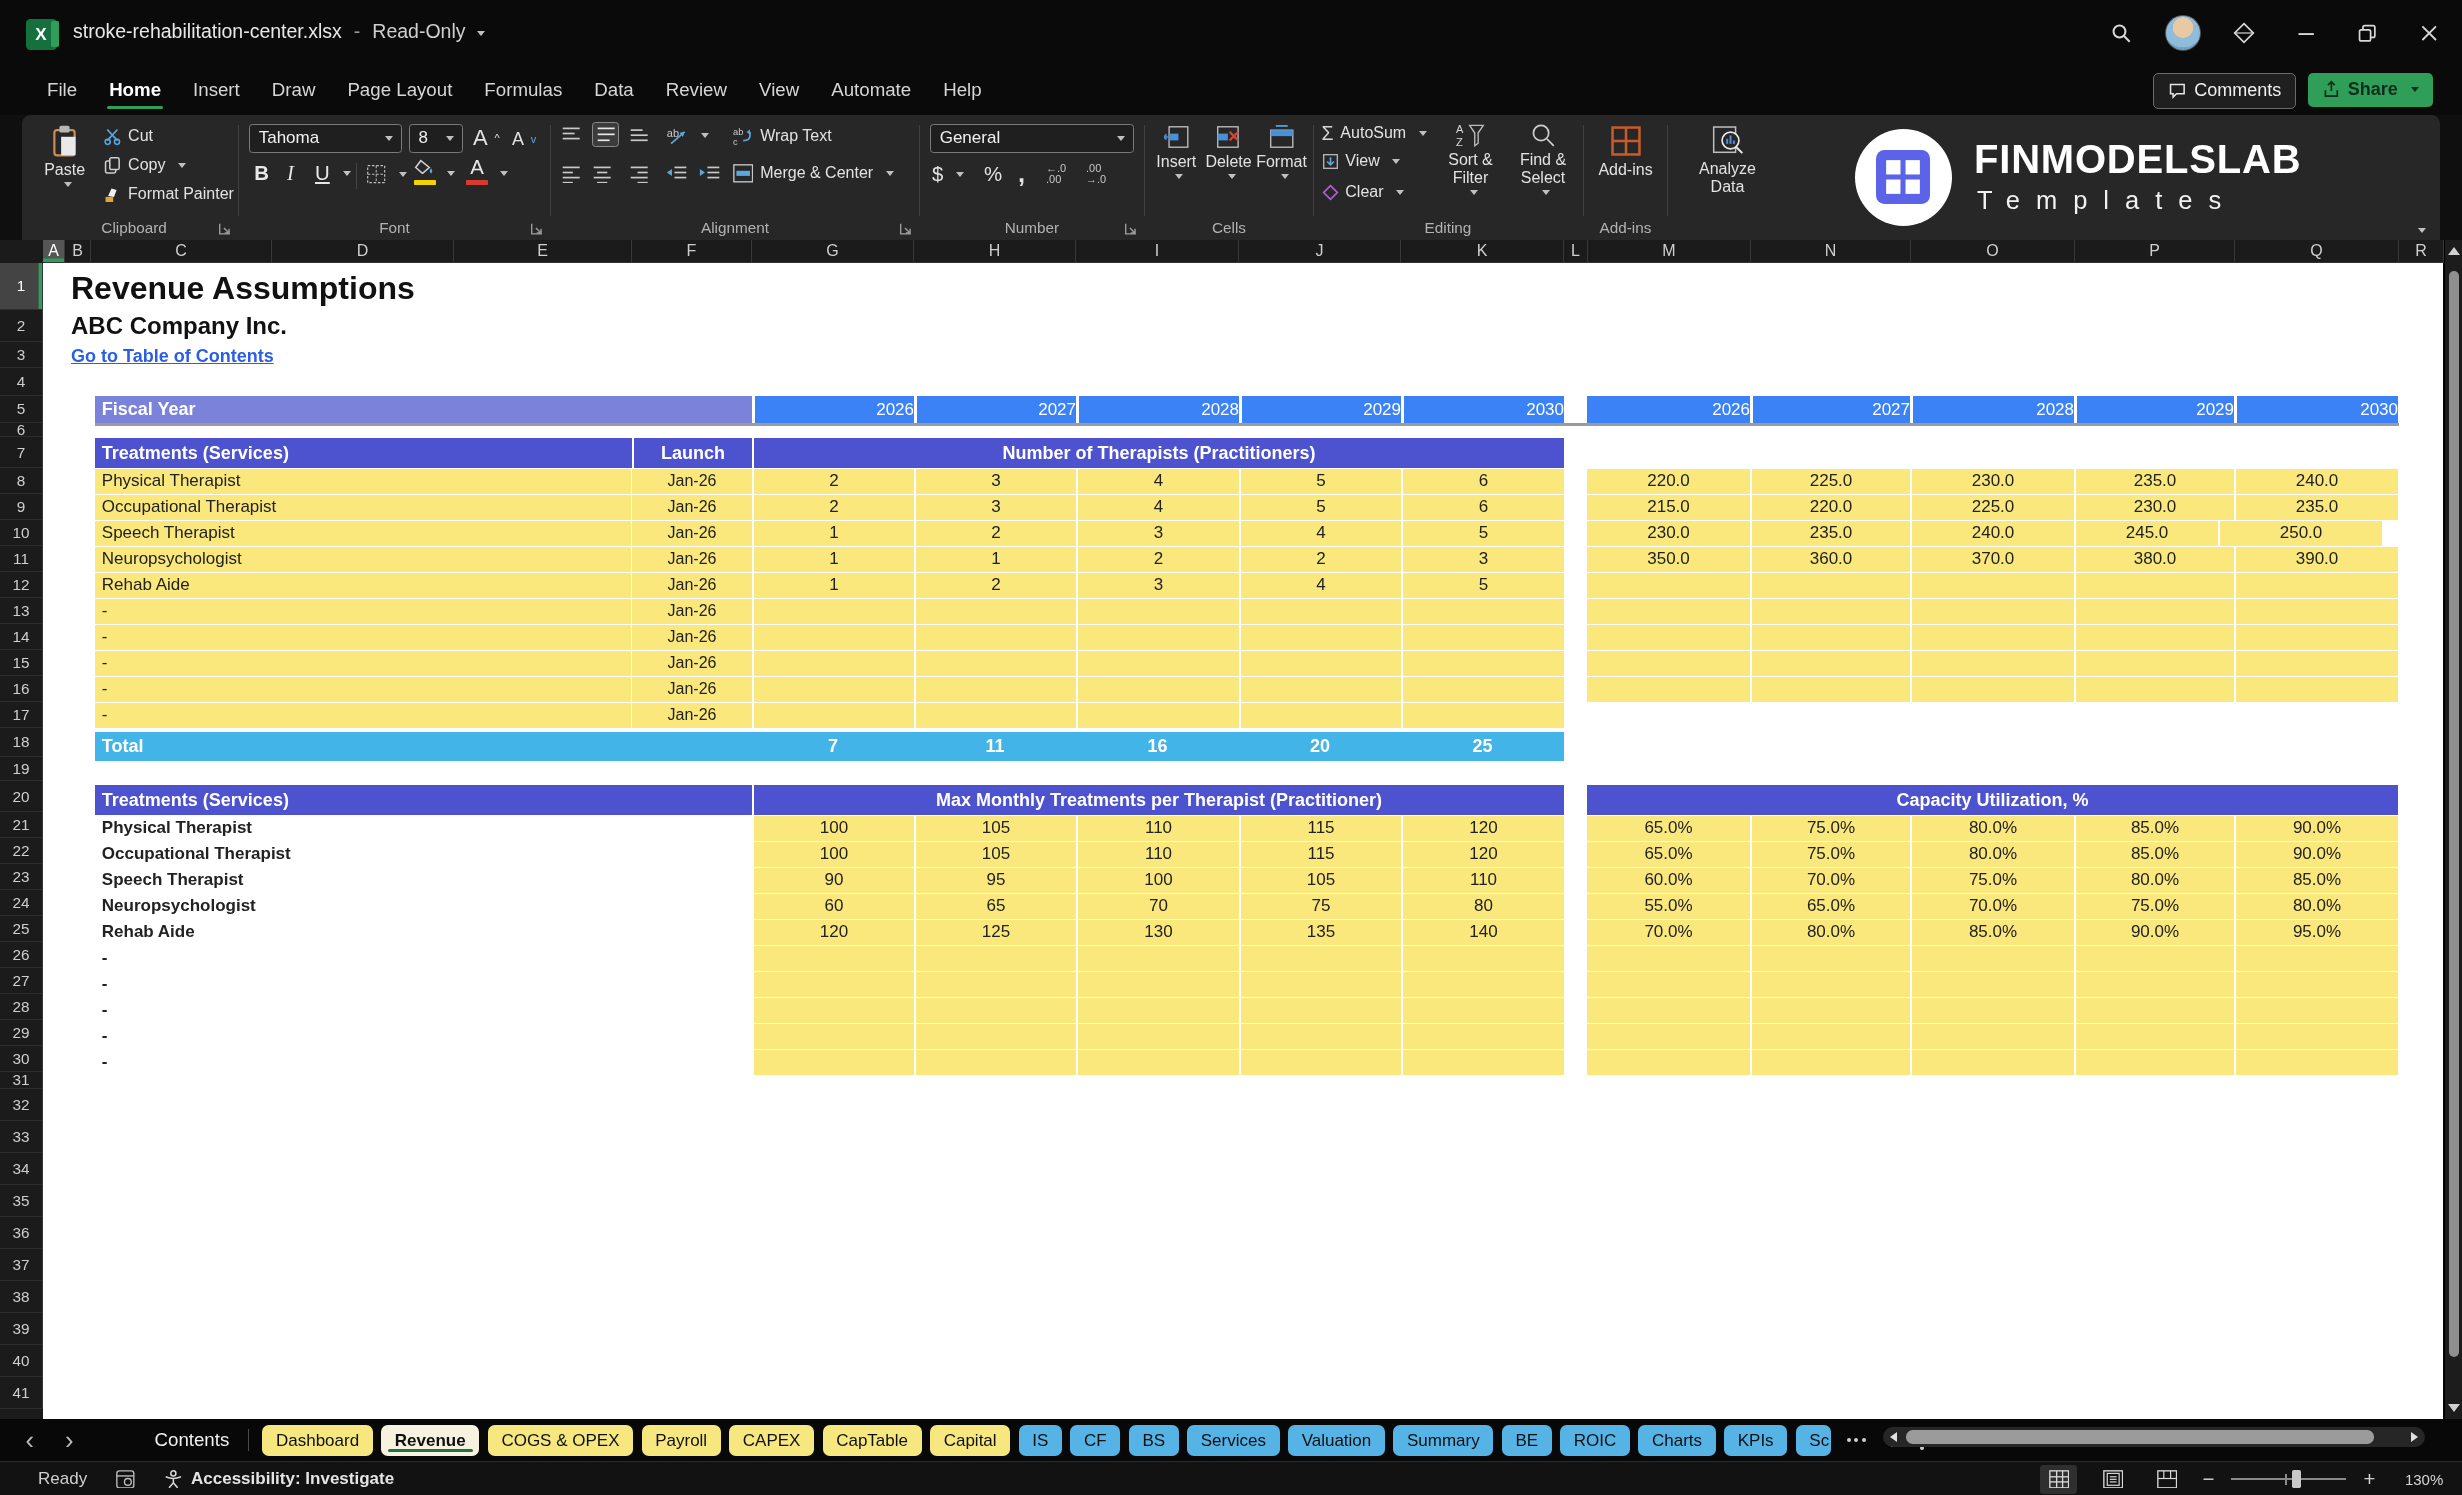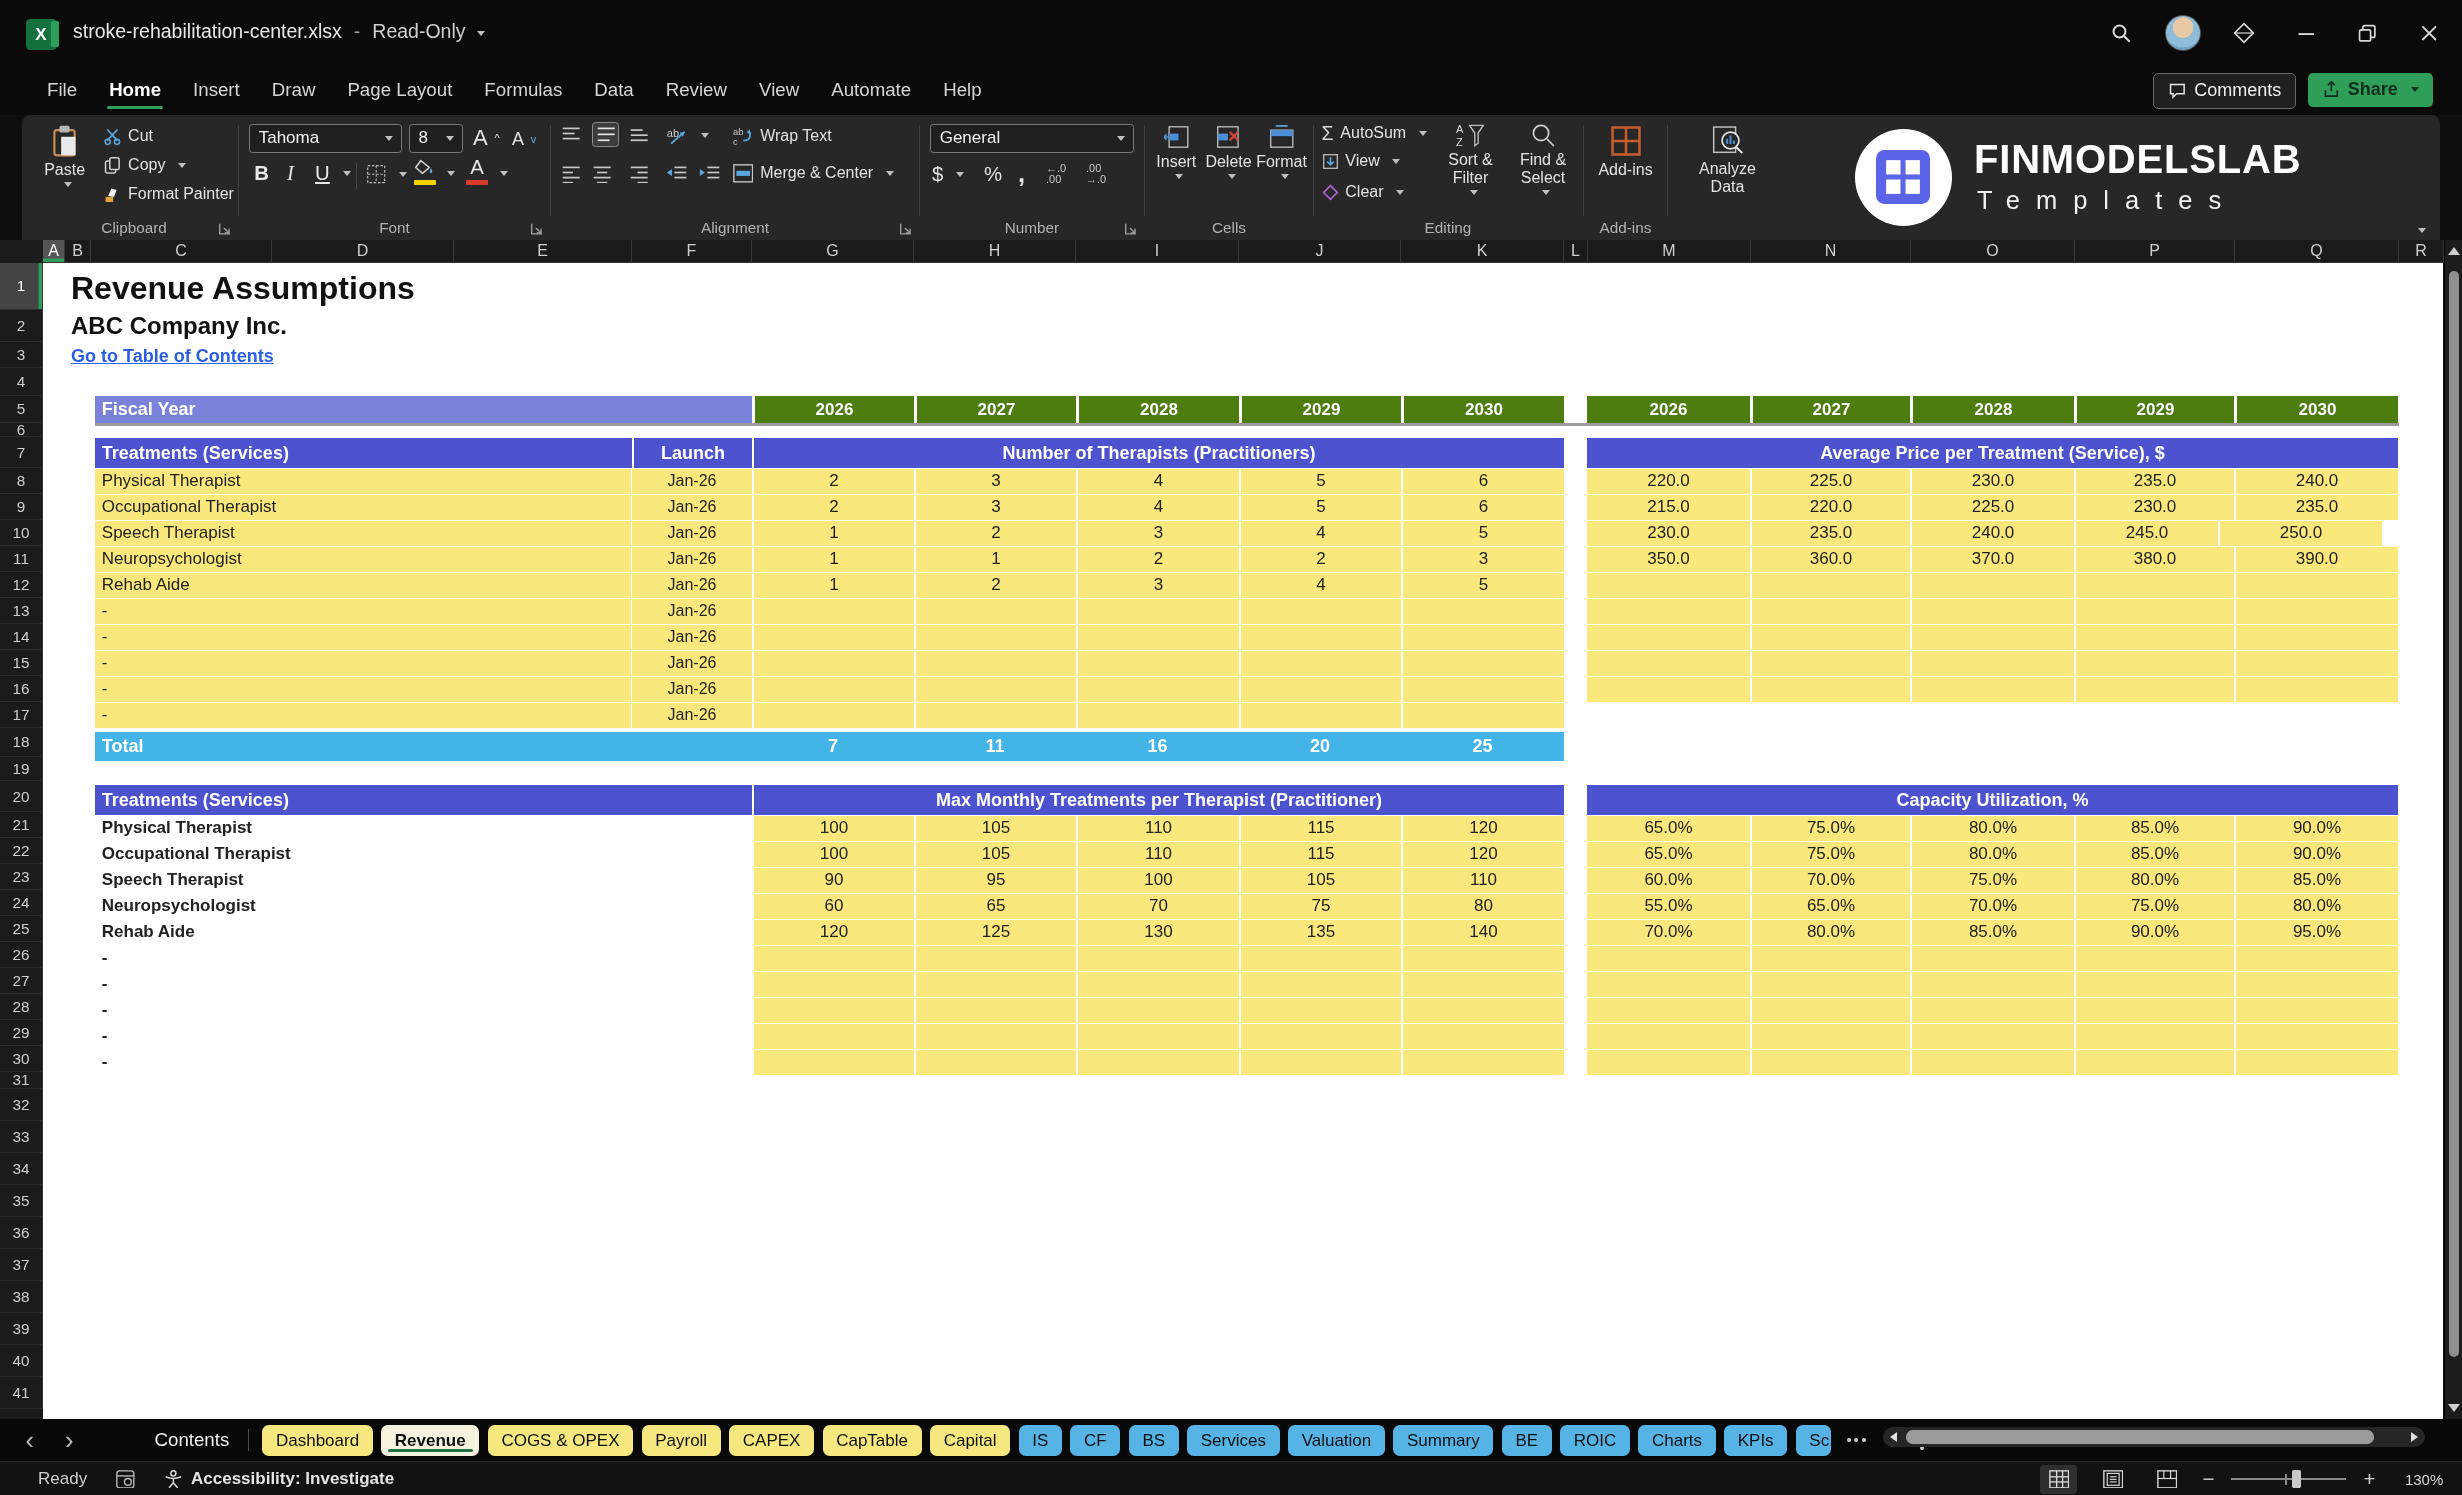--- a/index.html
+++ b/index.html
@@ -55,21 +55,21 @@
           border-right:0.8px solid #383838;box-sizing:border-box;}
   .rowhdr.active{background:#444;color:#fff;box-shadow:inset -3.4px 0 0 #2f9e5c;}
   
   .sheet{position:absolute;left:43px;top:263px;width:2400px;height:1156px;background:#fff;color:#1c1c1c;overflow:hidden;}
   .doc-title{position:absolute;left:28px;top:6.8px;font-size:32px;font-weight:bold;color:#111;}
   .doc-company{position:absolute;left:28px;top:49px;font-size:24px;font-weight:bold;color:#111;}
   .doc-link{position:absolute;left:28px;top:83px;font-size:18px;font-weight:bold;color:#2b5fe3;text-decoration:underline;}
   .fy-bar{position:absolute;top:133px;height:27px;background:#7b82da;color:#fff;font-weight:bold;font-size:18px;line-height:27px;}
   .fy-bar-label{padding-left:6.8px;}
   .fy-years{position:absolute;top:133px;height:27px;display:flex;}
-  .ycell{box-sizing:border-box;background:#4d7c0f;color:#fff;font-weight:bold;font-size:17px;text-align:center;line-height:27px;flex-shrink:0;}
+  .ycell{box-sizing:border-box;background:#3b82f6;color:#fff;font-weight:normal;font-size:17px;text-align:right;line-height:27px;flex-shrink:0;}
   #fy-left-years .ycell{border-left:3.4px solid #fff;}
   #fy-right-years .ycell{border-left:3.4px solid #fff;}
   #fy-right-years .ycell:first-child{border-left:none;}
   .fy-shadow{position:absolute;left:52px;top:160px;width:2304px;height:2.5px;background:#9b9b9b;}
   .hdr{position:absolute;height:31px;display:flex;}
   .hcell{box-sizing:border-box;background:#4d53ce;color:#fff;font-weight:bold;font-size:18px;line-height:30px;
          border-bottom:1.7px solid #fff;flex-shrink:0;}
   .hcell.pad{padding-left:6.8px;}
   .hcell.ctr{text-align:center;}
   .hcell.bl{border-left:2.5px solid #fff;}
@@ -635,23 +635,20 @@
         <div class="ycell" style="width: 160px;">2029</div>
         <div class="ycell" style="width: 164px;">2030</div>
       </div>
     <div class="fy-shadow"></div>
 
     <div class="hdr" style="left:52px;top:175px;width:1469px;">
       <div class="hcell pad" style="width:537px;">Treatments (Services)</div>
       <div class="hcell ctr bl" style="width:120px;">Launch</div>
       <div class="hcell ctr bl" style="width:812px;">Number of Therapists (Practitioners)</div>
     </div>
-    <div class="hdr" style="left:1544px;top:175px;width:811px;">
-      <div class="hcell ctr" style="width:811px;">Average Price per Treatment (Service), $</div>
-    </div>
 
     <div class="rows" id="s1-rows" style="left:52px;top:206px;">
         <div class="trow">
           <div class="cell name-cell" style="width: 537px;">Physical Therapist</div>
           <div class="cell launch-cell" style="width: 120px;">Jan-26</div>
           <div class="cell num-cell" style="width: 162px;">2</div>
           <div class="cell num-cell" style="width: 162px;">3</div>
           <div class="cell num-cell" style="width: 163px;">4</div>
           <div class="cell num-cell" style="width: 162px;">5</div>
           <div class="cell num-cell" style="width: 163px;">6</div>

